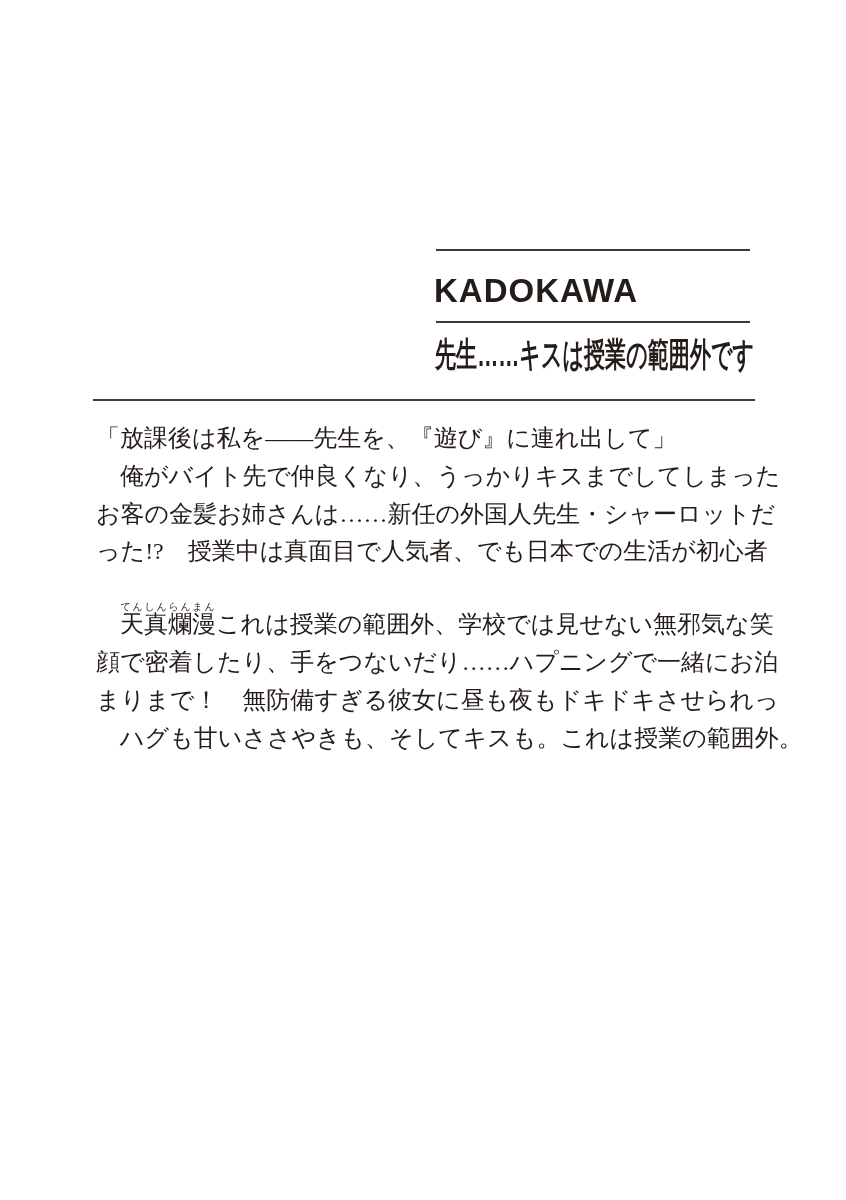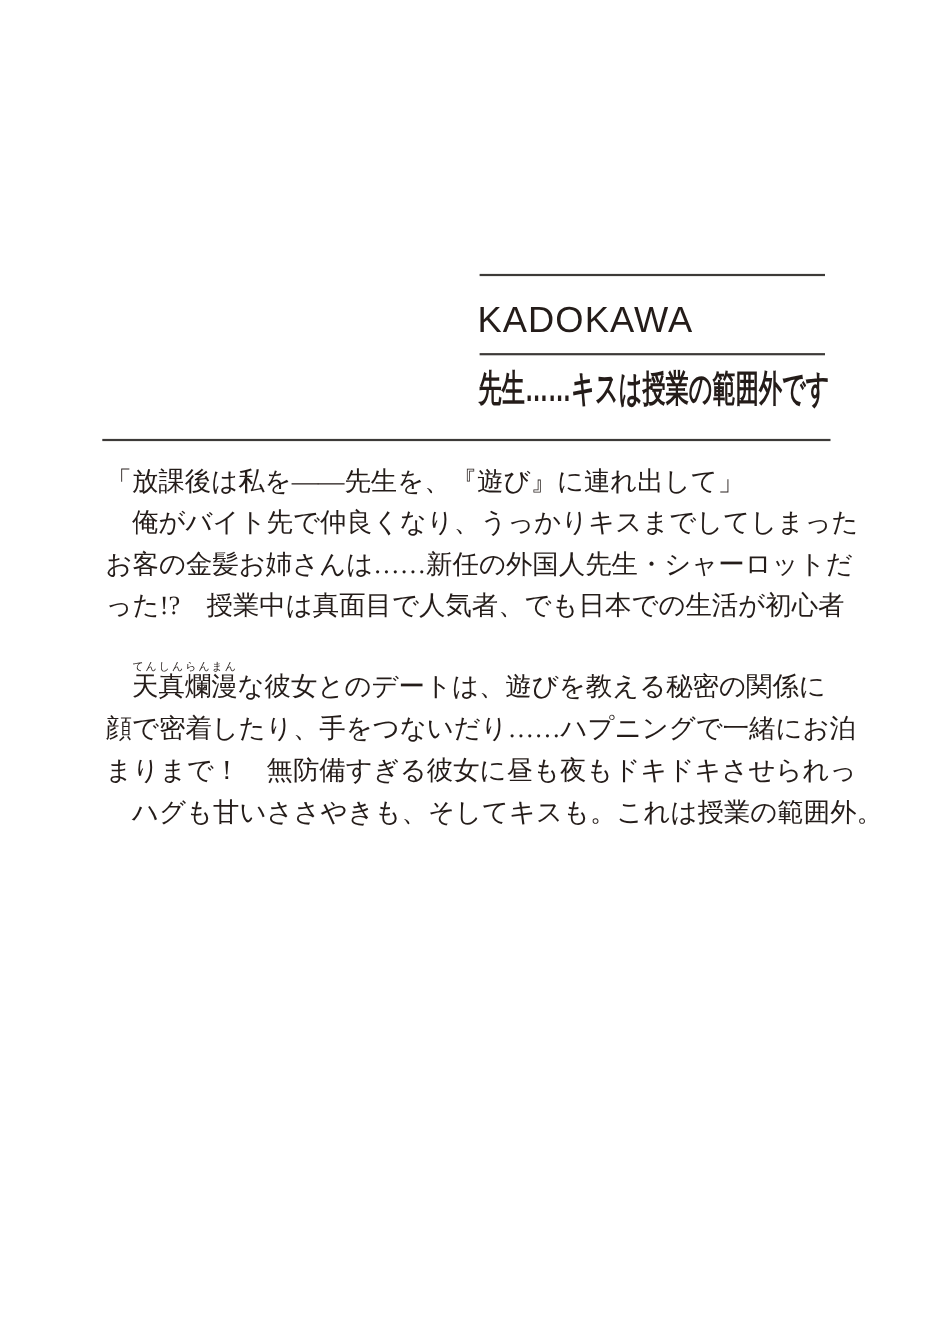--- a/index.html
+++ b/index.html
@@ -17,21 +17,21 @@
     font-family:"Liberation Serif","DejaVu Serif",serif;
     color:var(--text-color);
   }
   .rule{position:absolute;height:2px;background:var(--rule-color);}
   .rule-top{left:436px;top:249px;width:314px;}
   .rule-mid{left:436px;top:321px;width:314px;}
   .rule-full{left:93px;top:399px;width:662px;}
   .logo{
     position:absolute;left:434px;top:274px;
     font-family:"Liberation Sans","DejaVu Sans",sans-serif;
-    font-weight:400;
+    font-weight:700;
     font-size:33px;line-height:33px;
     letter-spacing:1px;
     color:var(--text-color);
     white-space:nowrap;
   }
   .title{
     position:absolute;left:435px;top:334px;
     font-family:"Liberation Sans","DejaVu Sans",sans-serif;
     font-weight:800;
     font-size:34px;line-height:40px;
@@ -64,20 +64,20 @@
   <div class="title">先生……キスは授業の範囲外です</div>
 
   <div class="rule rule-full"></div>
 
   <div class="synopsis">
     <div class="line">「放課後は私を——先生を、『遊び』に連れ出して」</div>
     <div class="line indent">俺がバイト先で仲良くなり、うっかりキスまでしてしまった</div>
     <div class="line">お客の金髪お姉さんは……新任の外国人先生・シャーロットだ</div>
     <div class="line">った!?　授業中は真面目で人気者、でも日本での生活が初心者</div>
     <div class="line indent">
-      <ruby><span>天真爛漫</span><rt>てんしんらんまん</rt></ruby><span>な彼女とのデートは、遊びを教える秘密の関係に</span>
+      <ruby><span>天真爛漫</span><rt>てんしんらんまん</rt></ruby><span>これは授業の範囲外、学校では見せない無邪気な笑</span>
     </div>
     <div class="line">顔で密着したり、手をつないだり……ハプニングで一緒にお泊</div>
     <div class="line">まりまで！　無防備すぎる彼女に昼も夜もドキドキさせられっ</div>
     <div class="line indent">ハグも甘いささやきも、そしてキスも。これは授業の範囲外。</div>
   </div>
 
 </div>
 
 </body></html>

